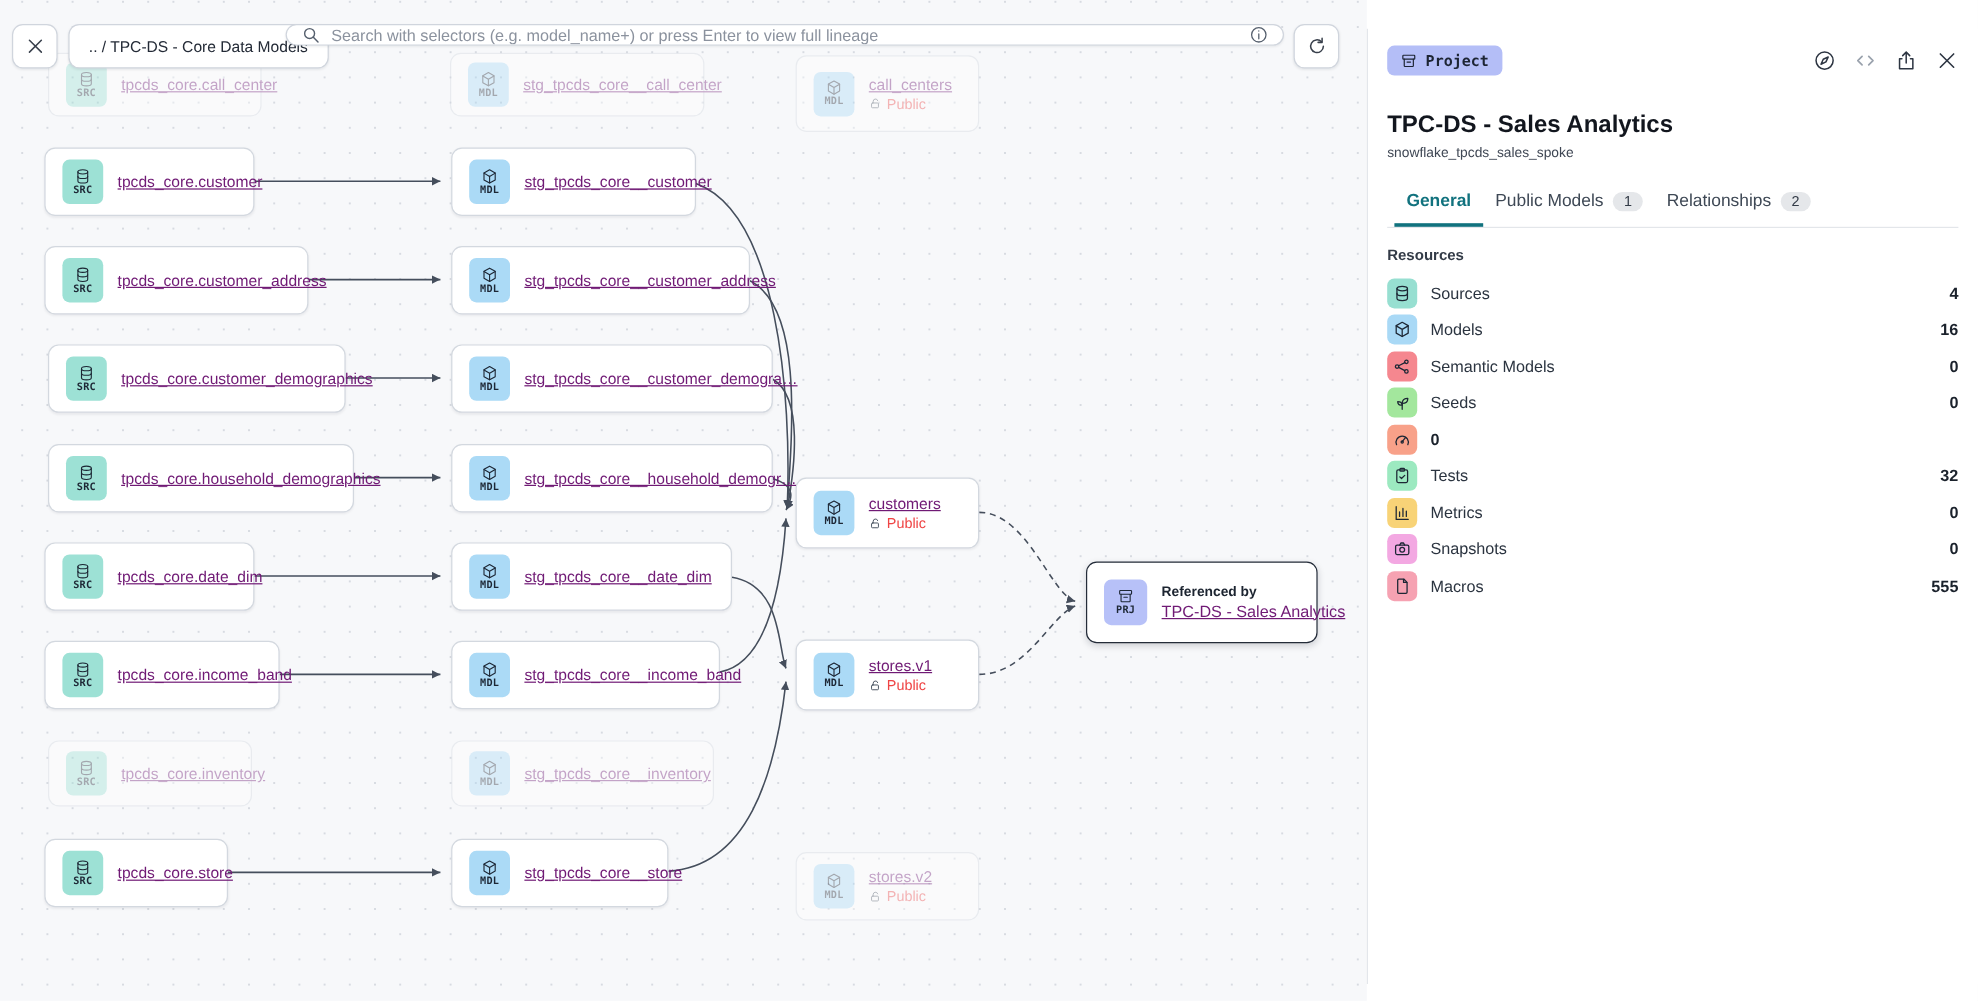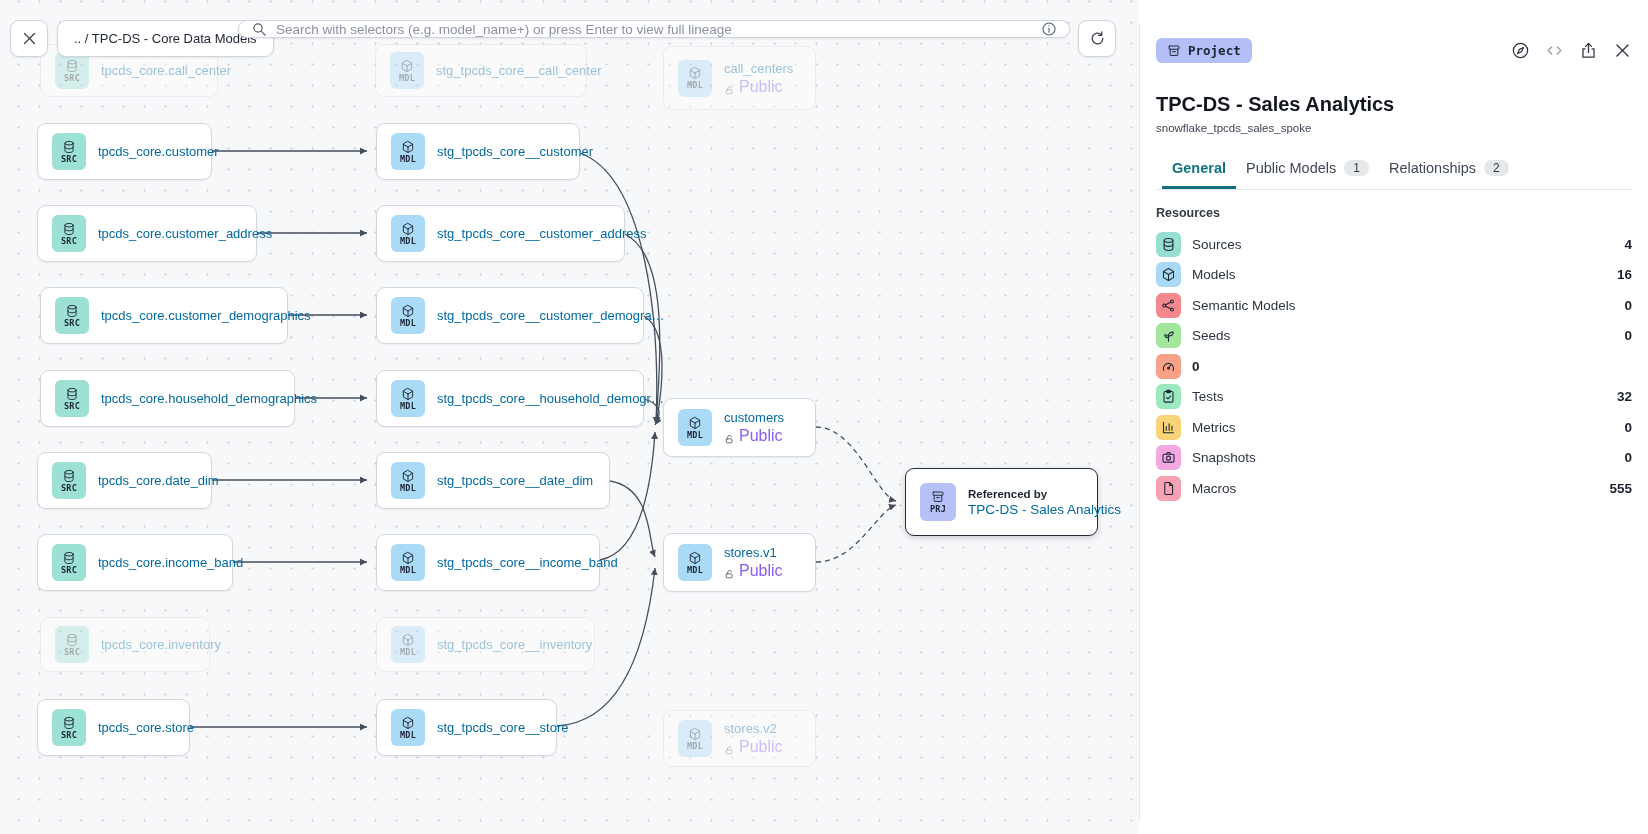--- a/index.html
+++ b/index.html
@@ -14,23 +14,23 @@
   .edges { position:absolute; left:0; top:0; z-index:1; }
 
   .node { position:absolute; z-index:2; background:#fff; border:1px solid #d3d8df;
     border-radius:9px; display:flex; align-items:center; gap:12px; padding:0 14px;
     box-shadow:0 1px 2px rgba(16,24,40,.06); cursor:pointer; }
   .node .chip { width:34px; height:37px; border-radius:6px; flex:0 0 auto;
     display:flex; flex-direction:column; align-items:center; justify-content:center; gap:0px; }
   .node .chip svg { width:14px; height:14px; stroke:#1d2735; }
   .node .chip b { font-family:"DejaVu Sans Mono", monospace; font-weight:700;
     font-size:8.5px; color:#1d2735; letter-spacing:.2px; }
-  .nlabel { font-size:13px; color:#0369a1; white-space:nowrap; }
+  .nlabel { font-size:13px; color:#701a75; white-space:nowrap;text-decoration:underline; }
   .ncol { display:flex; flex-direction:column; gap:2px; }
-  .naccess { display:flex; align-items:flex-end; gap:4px; font-size:16px; color:#8b5cf6; }
+  .naccess { display:flex; align-items:center; gap:4px; font-size:12px; color:#ef4444; }
   .naccess svg { width:11px; height:11px; stroke:#4c5663; }
   .node.faded { opacity:.38; box-shadow:none; }
   .node.sel { border:1.6px solid #242c39; box-shadow:0 2px 6px rgba(16,24,40,.18); }
   .kicker { font-size:11.5px; font-weight:700; color:#1c2430; }
 
   svg.ln { fill:none; stroke-linecap:round; stroke-linejoin:round; }
 
   
   .tbtn { position:absolute; z-index:10; background:#fff; border:1px solid #d0d5dd;
     border-radius:9px; box-shadow:0 1px 2px rgba(16,24,40,.08); display:flex;

